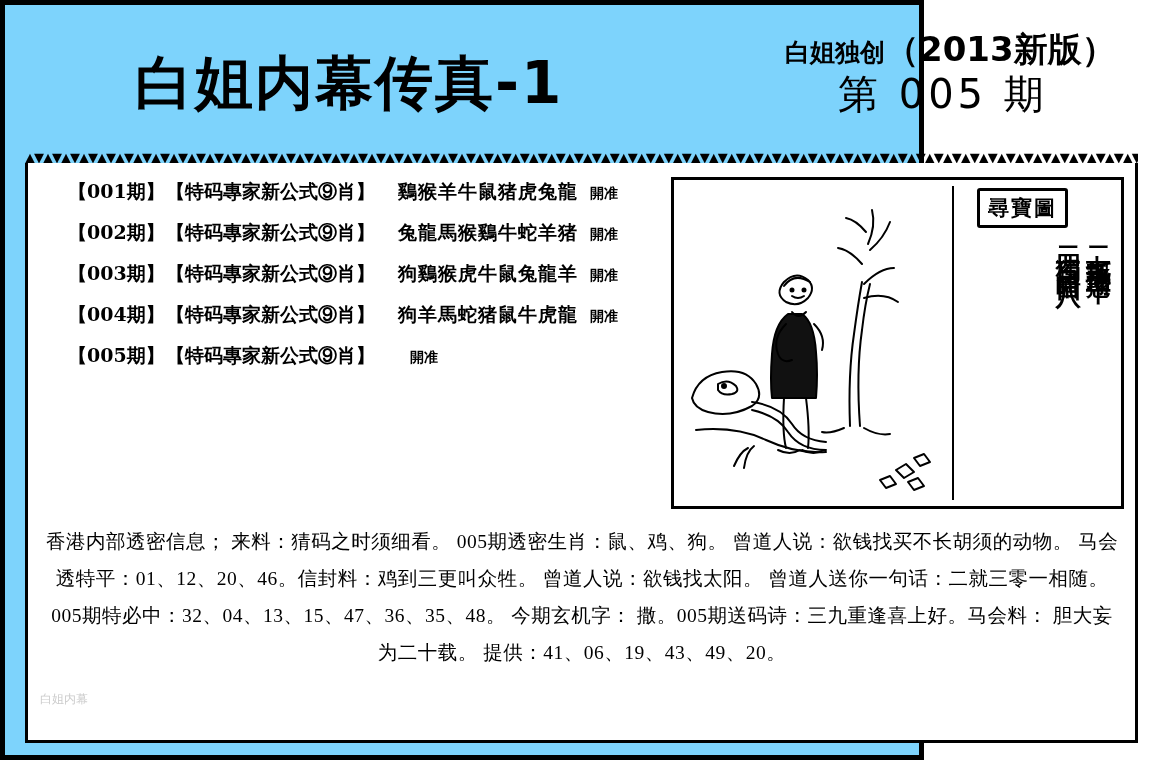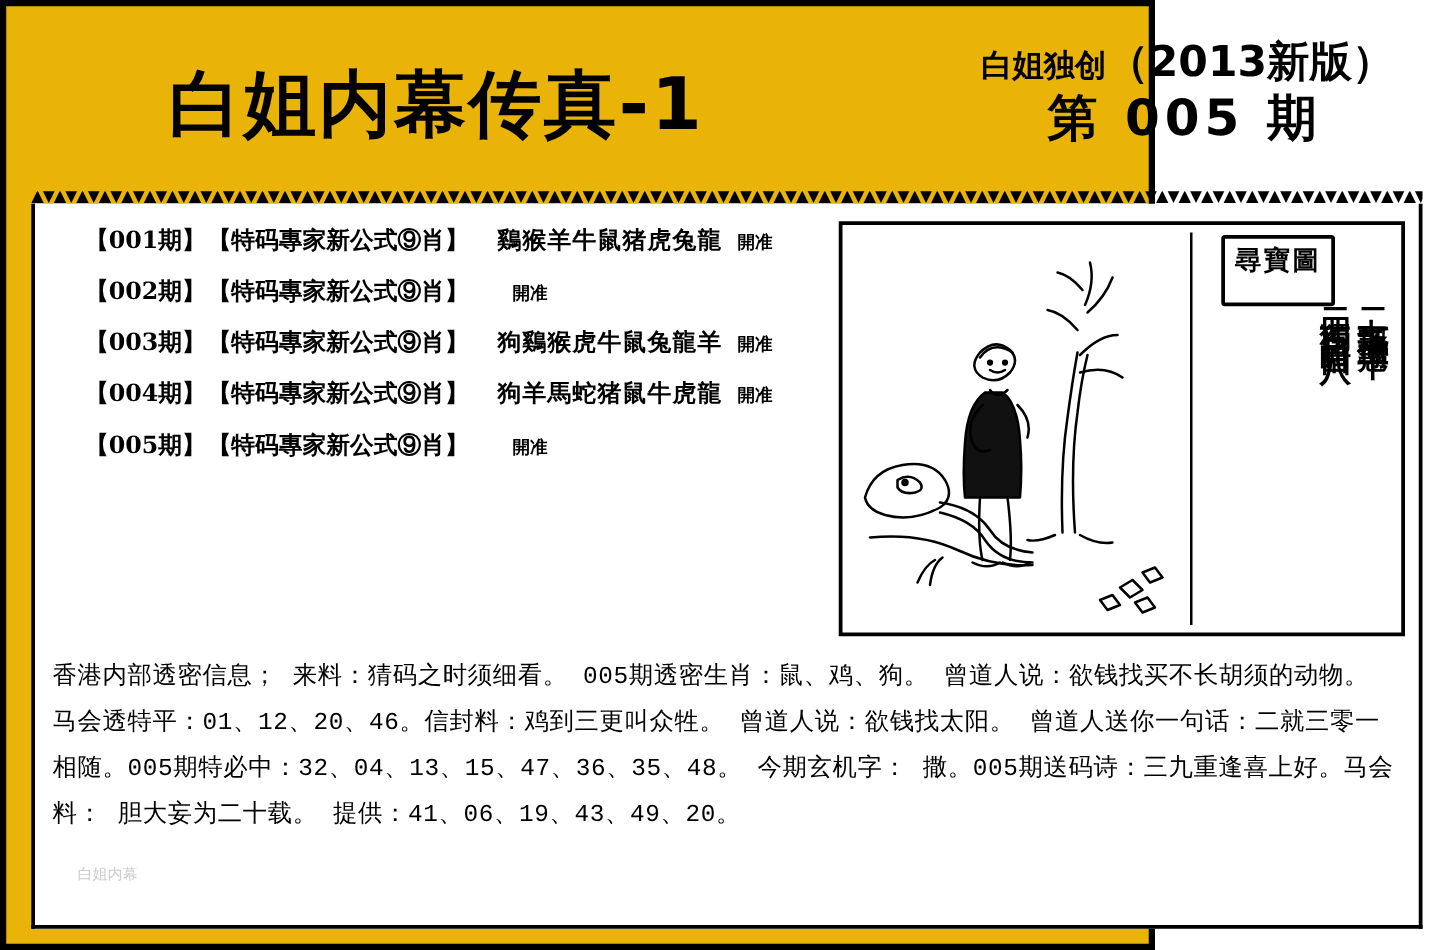--- a/index.html
+++ b/index.html
@@ -9,21 +9,21 @@
   }
   body {
     width: 1155px; height: 760px;
     font-family: "DejaVu Sans", "Liberation Sans", sans-serif;
     color: #000;
     overflow: hidden;
   }
   .page {
     position: relative;
     width: 924px; height: 760px;
-    background: #eab308;
+    background: #7dd3fc;
     border: 5px solid #000;
   }
   
   .header {
     position: relative;
     height: 128px;
   }
   .main-title {
     position: absolute;
     left: 130px; top: 40px;
@@ -41,21 +41,21 @@
     white-space: nowrap;
   }
   .brand-line .ver {
     font-size: 34px;
     font-weight: bold;
   }
   .issue {
     position: absolute;
     left: 833px; top: 62px;
     font-size: 40px;
-    font-weight: bold;
+    font-weight: normal;
     letter-spacing: 4px;
     white-space: nowrap;
   }
   .prev-result {
     position: absolute;
     left: 697px; top: 116px;
     font-size: 14.5px;
     white-space: nowrap;
     letter-spacing: 0px;
   }
@@ -122,21 +122,21 @@
   .pic-right {
     position: absolute;
     left: 281px; top: 0;
     width: 166px; height: 326px;
   }
   .seal {
     position: absolute;
     left: 22px; top: 8px;
     border: 3px solid #000;
     border-radius: 3px;
-    padding: 3px 8px 20px 8px;
+    padding: 3px 8px 3px 8px;
     font-size: 21px;
     font-weight: bold;
     font-family: "DejaVu Serif", "Liberation Serif", serif;
     letter-spacing: 2px;
     white-space: nowrap;
   }
   .vcols {
     position: absolute;
     left: 0; top: 48px;
     width: 166px; height: 274px;
@@ -156,27 +156,27 @@
     line-height: 1.05;
     white-space: nowrap;
   }
   
   .info-text {
     position: absolute;
     left: 14px; top: 360px;
     width: 1080px;
     font-size: 19.5px;
     line-height: 37px;
-    font-family: Liberation Mono, monospace;
-    text-align: left;
+    font-family: Liberation Serif, serif;
+    text-align: center;
     letter-spacing: 0.5px;
   }
   .watermark {
     position: absolute;
-    left: 34px; top: 528px;
+    left: 12px; top: 528px;
     font-size: 12px;
     color: #cccccc;
   }
   svg { display: block; }
 </style>
 </head>
 <body>
 
 <div class="page">
 
@@ -199,20 +199,21 @@
       <div class="forecast-row">
         <span class="period">【001期】</span>
         <span class="formula">【特码專家新公式⑨肖】</span>
         <span class="animals">鷄猴羊牛鼠猪虎兔龍</span>
         <span class="kai">開准</span>
       </div>
 
       <div class="forecast-row">
         <span class="period">【002期】</span>
         <span class="formula">【特码專家新公式⑨肖】</span>
+        <span class="animals">兔龍馬猴鷄牛蛇羊猪</span>
         <span class="kai">開准</span>
       </div>
 
       <div class="forecast-row">
         <span class="period">【003期】</span>
         <span class="formula">【特码專家新公式⑨肖】</span>
         <span class="animals">狗鷄猴虎牛鼠兔龍羊</span>
         <span class="kai">開准</span>
       </div>
 

